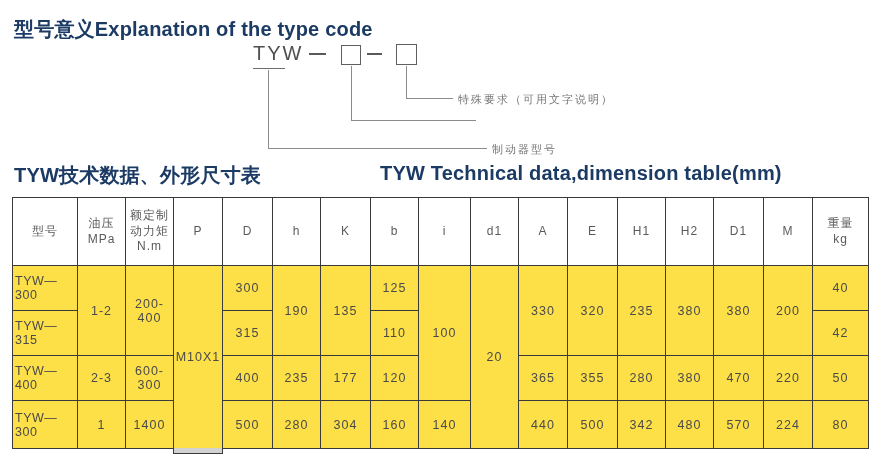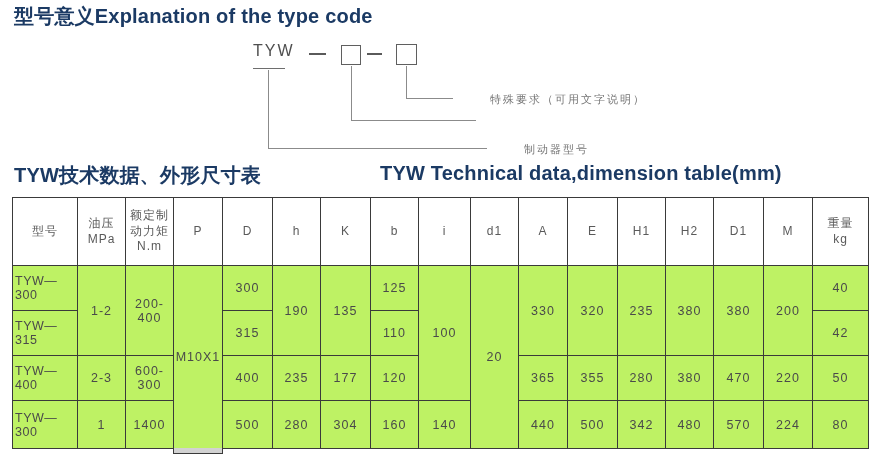--- a/index.html
+++ b/index.html
@@ -5,58 +5,58 @@
   html,body{margin:0;padding:0;}
   body{
     width:878px;height:455px;position:relative;background:#ffffff;
     font-family:"Liberation Sans","DejaVu Sans",sans-serif;
     overflow:hidden;
   }
   .title{
     position:absolute;font-size:20px;font-weight:bold;color:#1b3a64;
     white-space:nowrap;letter-spacing:0.2px;
   }
-  #title1{left:14px;top:3px;}
+  #title1{left:14px;top:16px;}
   #title2-cn{left:14px;top:162px;text-align:right;}
   #title2-en{left:380px;top:162px;}
 
   
   .diagram{position:absolute;left:0;top:0;width:878px;height:160px;}
-  .tyw-code{position:absolute;left:253px;top:42px;font-size:16px;color:#4f4f4f;letter-spacing:2px;}
+  .tyw-code{position:absolute;left:253px;top:42px;font-size:20px;color:#4f4f4f;letter-spacing:2px;}
   .tyw-underline{position:absolute;left:253px;top:68px;width:32px;border-top:1.5px solid #6e6e6e;}
   .dash{position:absolute;border-top:2px solid #5a5a5a;}
   #dash1{left:309px;top:53px;width:17px;}
   #dash2{left:367px;top:53px;width:15px;}
   .code-box{position:absolute;width:20px;height:20px;border:1.5px solid #5f5f5f;background:#fff;box-sizing:border-box;}
   #box1{left:341px;top:45px;}
   #box2{left:396px;top:44px;width:21px;height:21px;}
   .connector{position:absolute;border-left:1px solid #8b8b8b;border-bottom:1px solid #8b8b8b;}
   #conn-model{left:268px;top:70px;width:218px;height:78px;}
   #conn-wheel{left:351px;top:66px;width:124px;height:54px;}
   #conn-special{left:406px;top:66px;width:46px;height:32px;}
-  .callout{position:absolute;font-size:11px;color:#767676;letter-spacing:2px;white-space:nowrap;margin-left:32px;}
+  .callout{position:absolute;font-size:11px;color:#767676;letter-spacing:2px;white-space:nowrap;}
   #label-special{left:458px;top:92px;}
   #label-wheel{left:482px;top:114px;}
   #label-model{left:492px;top:142px;}
 
   
   table.spec{
     position:absolute;left:12px;top:197px;width:856px;
     border-collapse:collapse;table-layout:fixed;
   }
   table.spec th,table.spec td{
     border:1px solid #3a3a3a;box-sizing:border-box;
     text-align:center;vertical-align:middle;padding:0;
   }
   table.spec th{
     background:#ffffff;font-weight:normal;color:#5a5a5a;
     font-size:12px;line-height:1.3;white-space:pre-line;letter-spacing:1px;
   }
   table.spec td{
-    background:#bef264;color:#4a4a4a;font-size:12.5px;letter-spacing:1px;margin-left:40px;
+    background:#fde047;color:#4a4a4a;font-size:12.5px;letter-spacing:1px;margin-left:40px;
   }
   table.spec td.model{text-align:left;padding-left:2px;letter-spacing:0.5px;font-size:12.5px;}
   tr.hdr{height:68px;}
   tr.r{height:45px;}
   tr.rlast{height:48px;}
   .p-col-tab{
     position:absolute;left:173px;top:448px;width:50px;height:6px;
     background:#d2d2d2;border:1px solid #3a3a3a;border-top:none;box-sizing:border-box;
   }
 </style>

